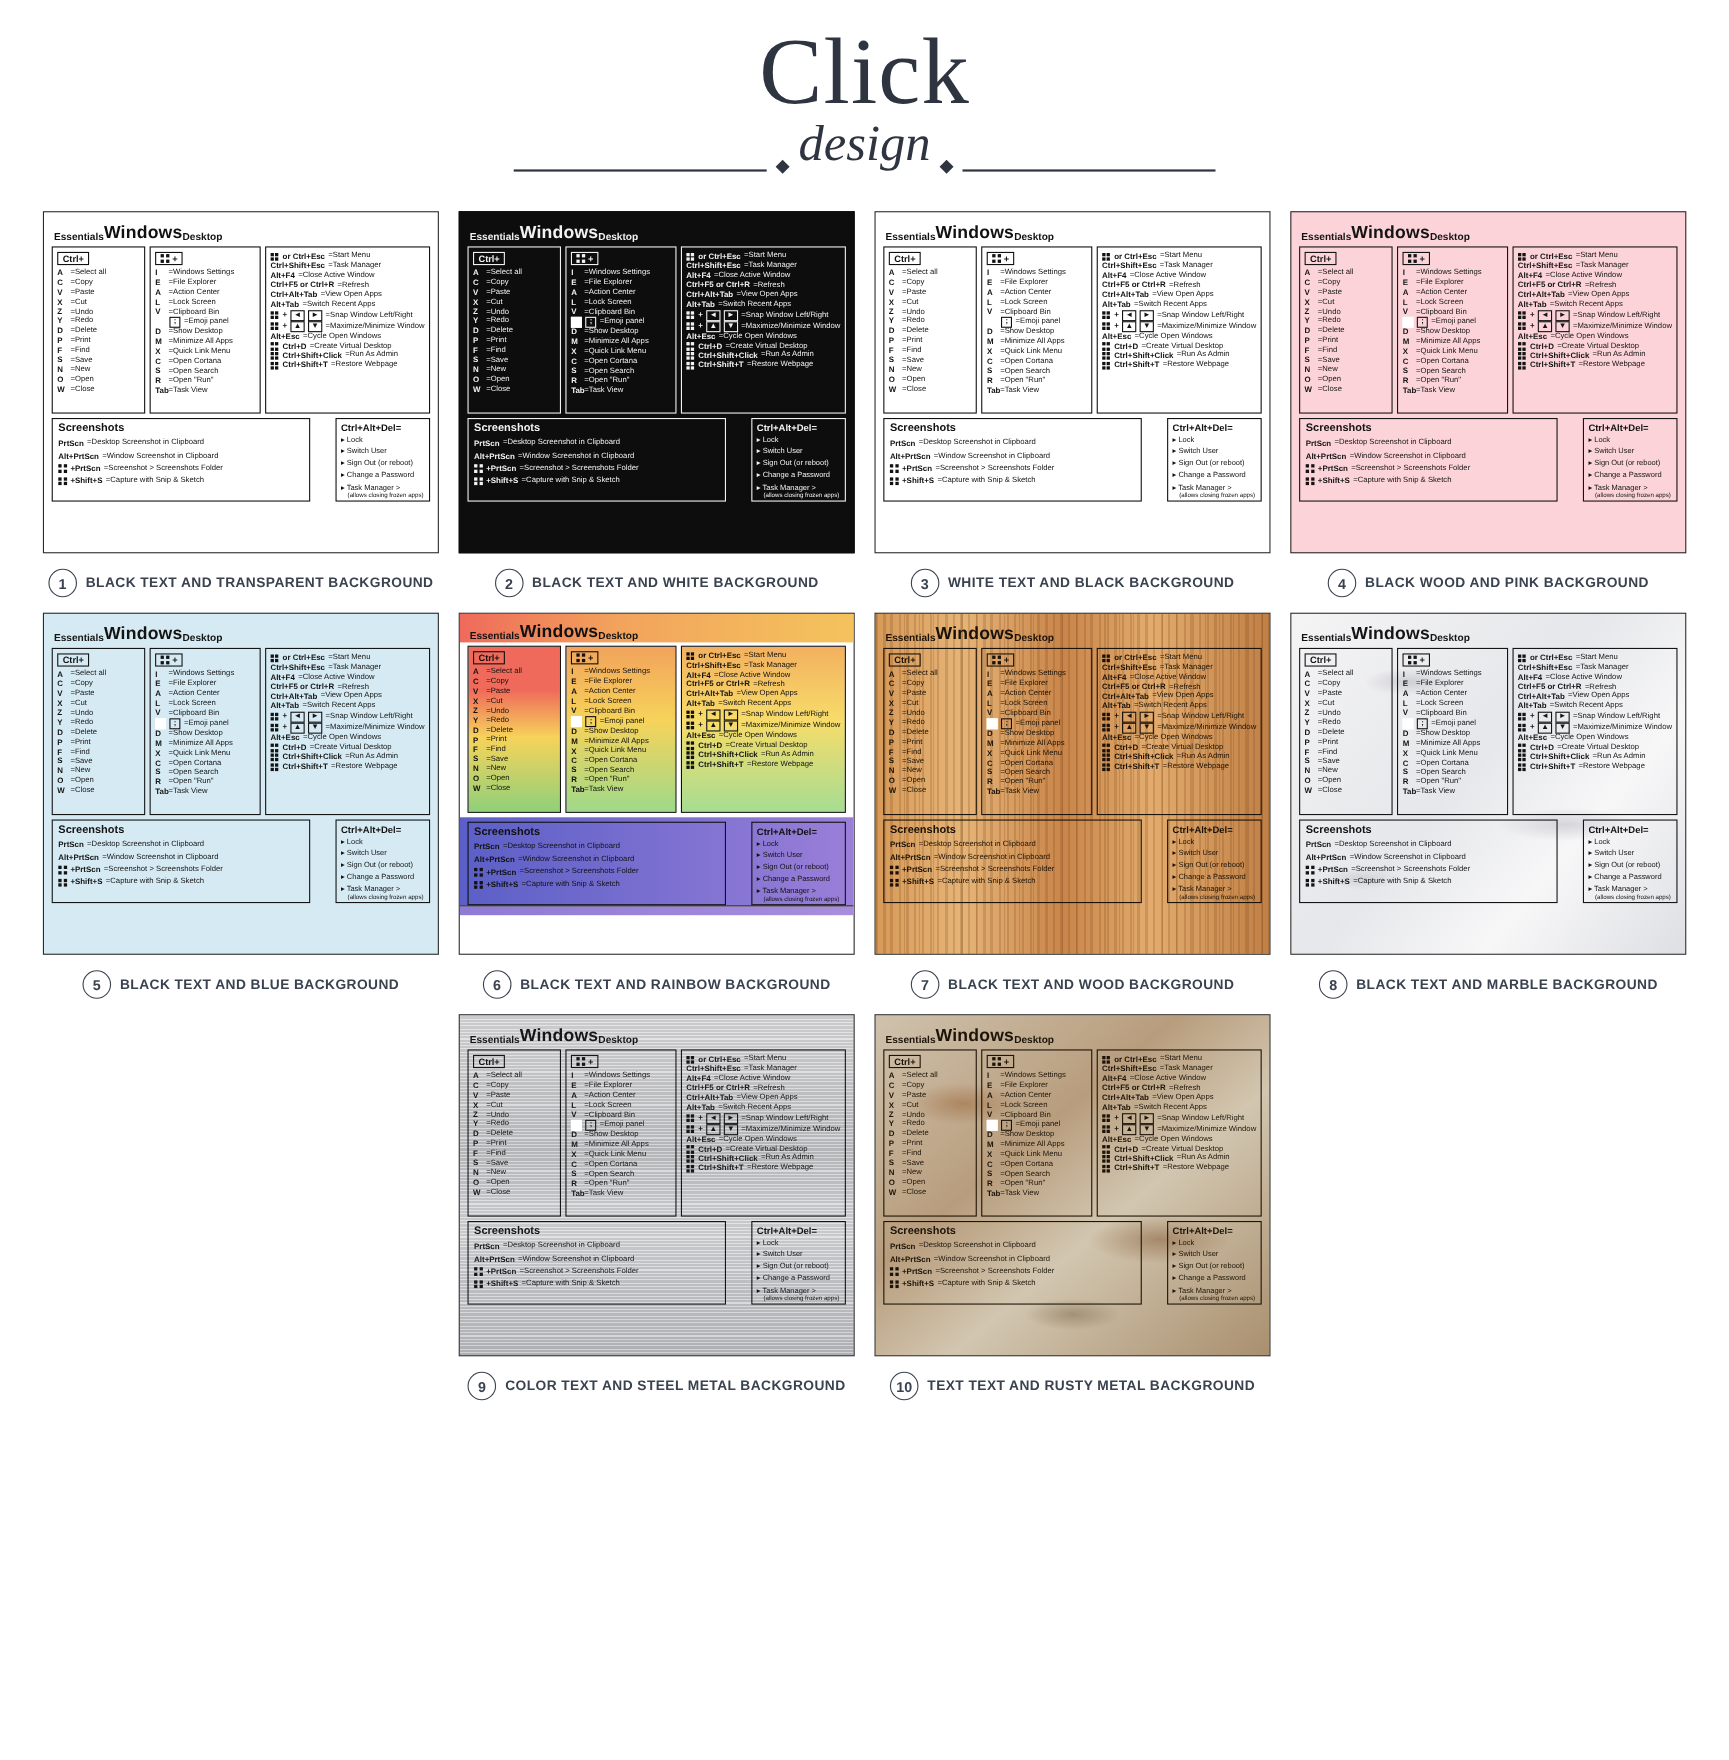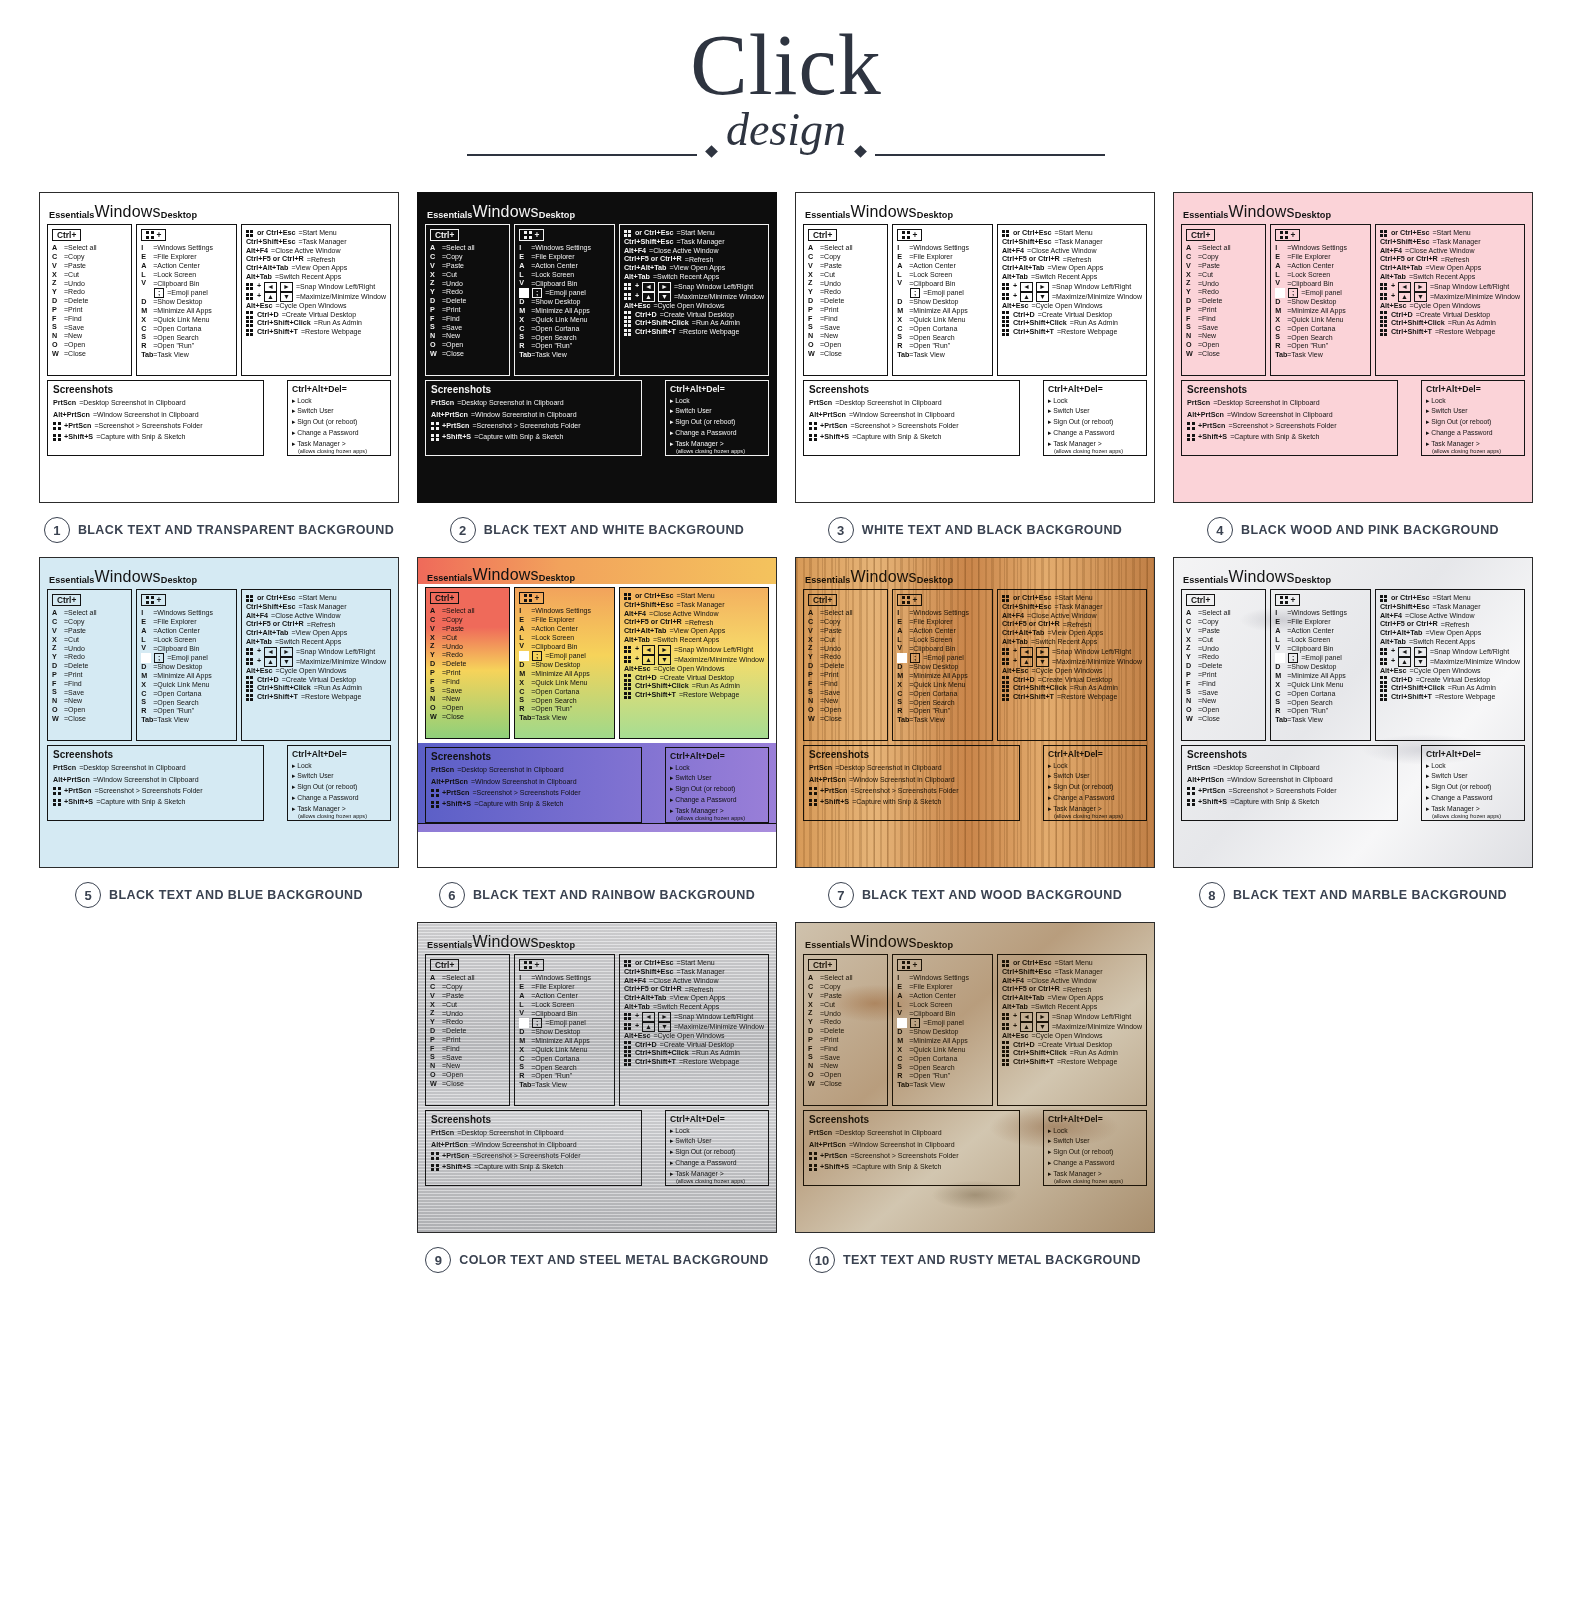--- a/index.html
+++ b/index.html
@@ -71,21 +71,21 @@
     font-size: 7.2px;
     line-height: 1.22;
     overflow: hidden;
   }
   .sheet .topbar {
     display:flex; align-items:flex-end; justify-content:flex-start;
     padding: 2px 2px 0 2px;
     height: 22px;
   }
   .ess, .desk { font-size: 9.2px; font-weight: bold; }
-  .wintitle { font-size: 16px; font-weight: normal; letter-spacing:.2px; }
+  .wintitle { font-size: 16px; font-weight: bold; letter-spacing:.2px; }
 
   .cols {
     display:flex;
     gap: 4px;
     margin-top: 3px;
     height: 152px;
   }
   .colbox {
     border: 1px solid currentColor;
     padding: 4px 4px 3px 4px;
@@ -127,21 +127,21 @@
   }
   .kbox.filled { background: currentColor; color: #fff; }
 
   
   .bottom {
     display:flex; gap:4px; margin-top: 4px; height: 76px;
   }
   .shots { flex: 1 1 auto; border:1px solid currentColor; padding: 3px 5px; }
   .shots .t { text-align:left; font-weight:bold; font-size: 10px; margin-bottom: 3px; }
   .shots .line { display:flex; align-items:center; gap:3px; margin-bottom: 2.5px; white-space:nowrap; }
-  .cad { width: 104px; border:1px solid currentColor; padding: 3px 4px; margin-left: 19px; }
+  .cad { width: 86px; border:1px solid currentColor; padding: 3px 4px; margin-left: 19px; }
   .cad .t { font-weight:bold; font-size: 8.6px; margin-bottom: 2px; }
   .cad .li { font-size: 6.8px; margin-bottom: 2.5px; }
   .tiny { font-size: 5.6px; display:block; margin-left: 6px; }
 
   .footer {
     display:flex; justify-content:space-between; align-items:center;
     font-size: 9px; font-weight: bold; margin-top: 3px;
     border-top: 1px solid currentColor; padding-top: 3px;
   }
 

